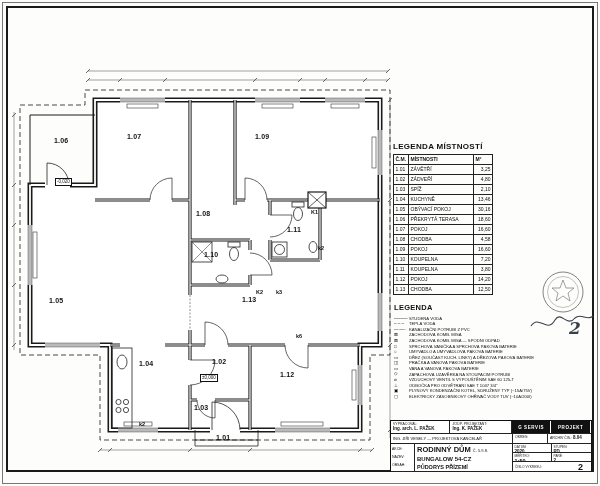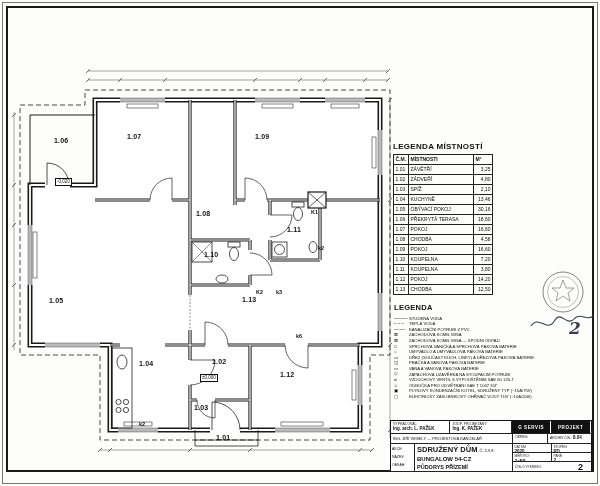--- a/index.html
+++ b/index.html
@@ -377,21 +377,21 @@
       </div>
     </div>
     <div class="row r3">
       <div class="tb-left">
         <div>AKCE:</div>
         <div>NÁZEV:</div>
         <div>OBSAH:</div>
       </div>
       <div class="tb-mid">
         <div class="tb-akce">
-          <span>SDRUŽENÝ DŮM</span>
+          <span>RODINNÝ DŮM</span>
           <span class="tb-akcenum">Č. 5.9.8.</span>
         </div>
         <div class="tb-nazev">BUNGALOW 54-CZ</div>
         <div class="tb-obsah">PŮDORYS PŘÍZEMÍ</div>
       </div>
       <div class="tb-right">
         <div class="tb-sm">
             <span class="l">DATUM:</span>
             <span class="v">2020</span>
           </div>

